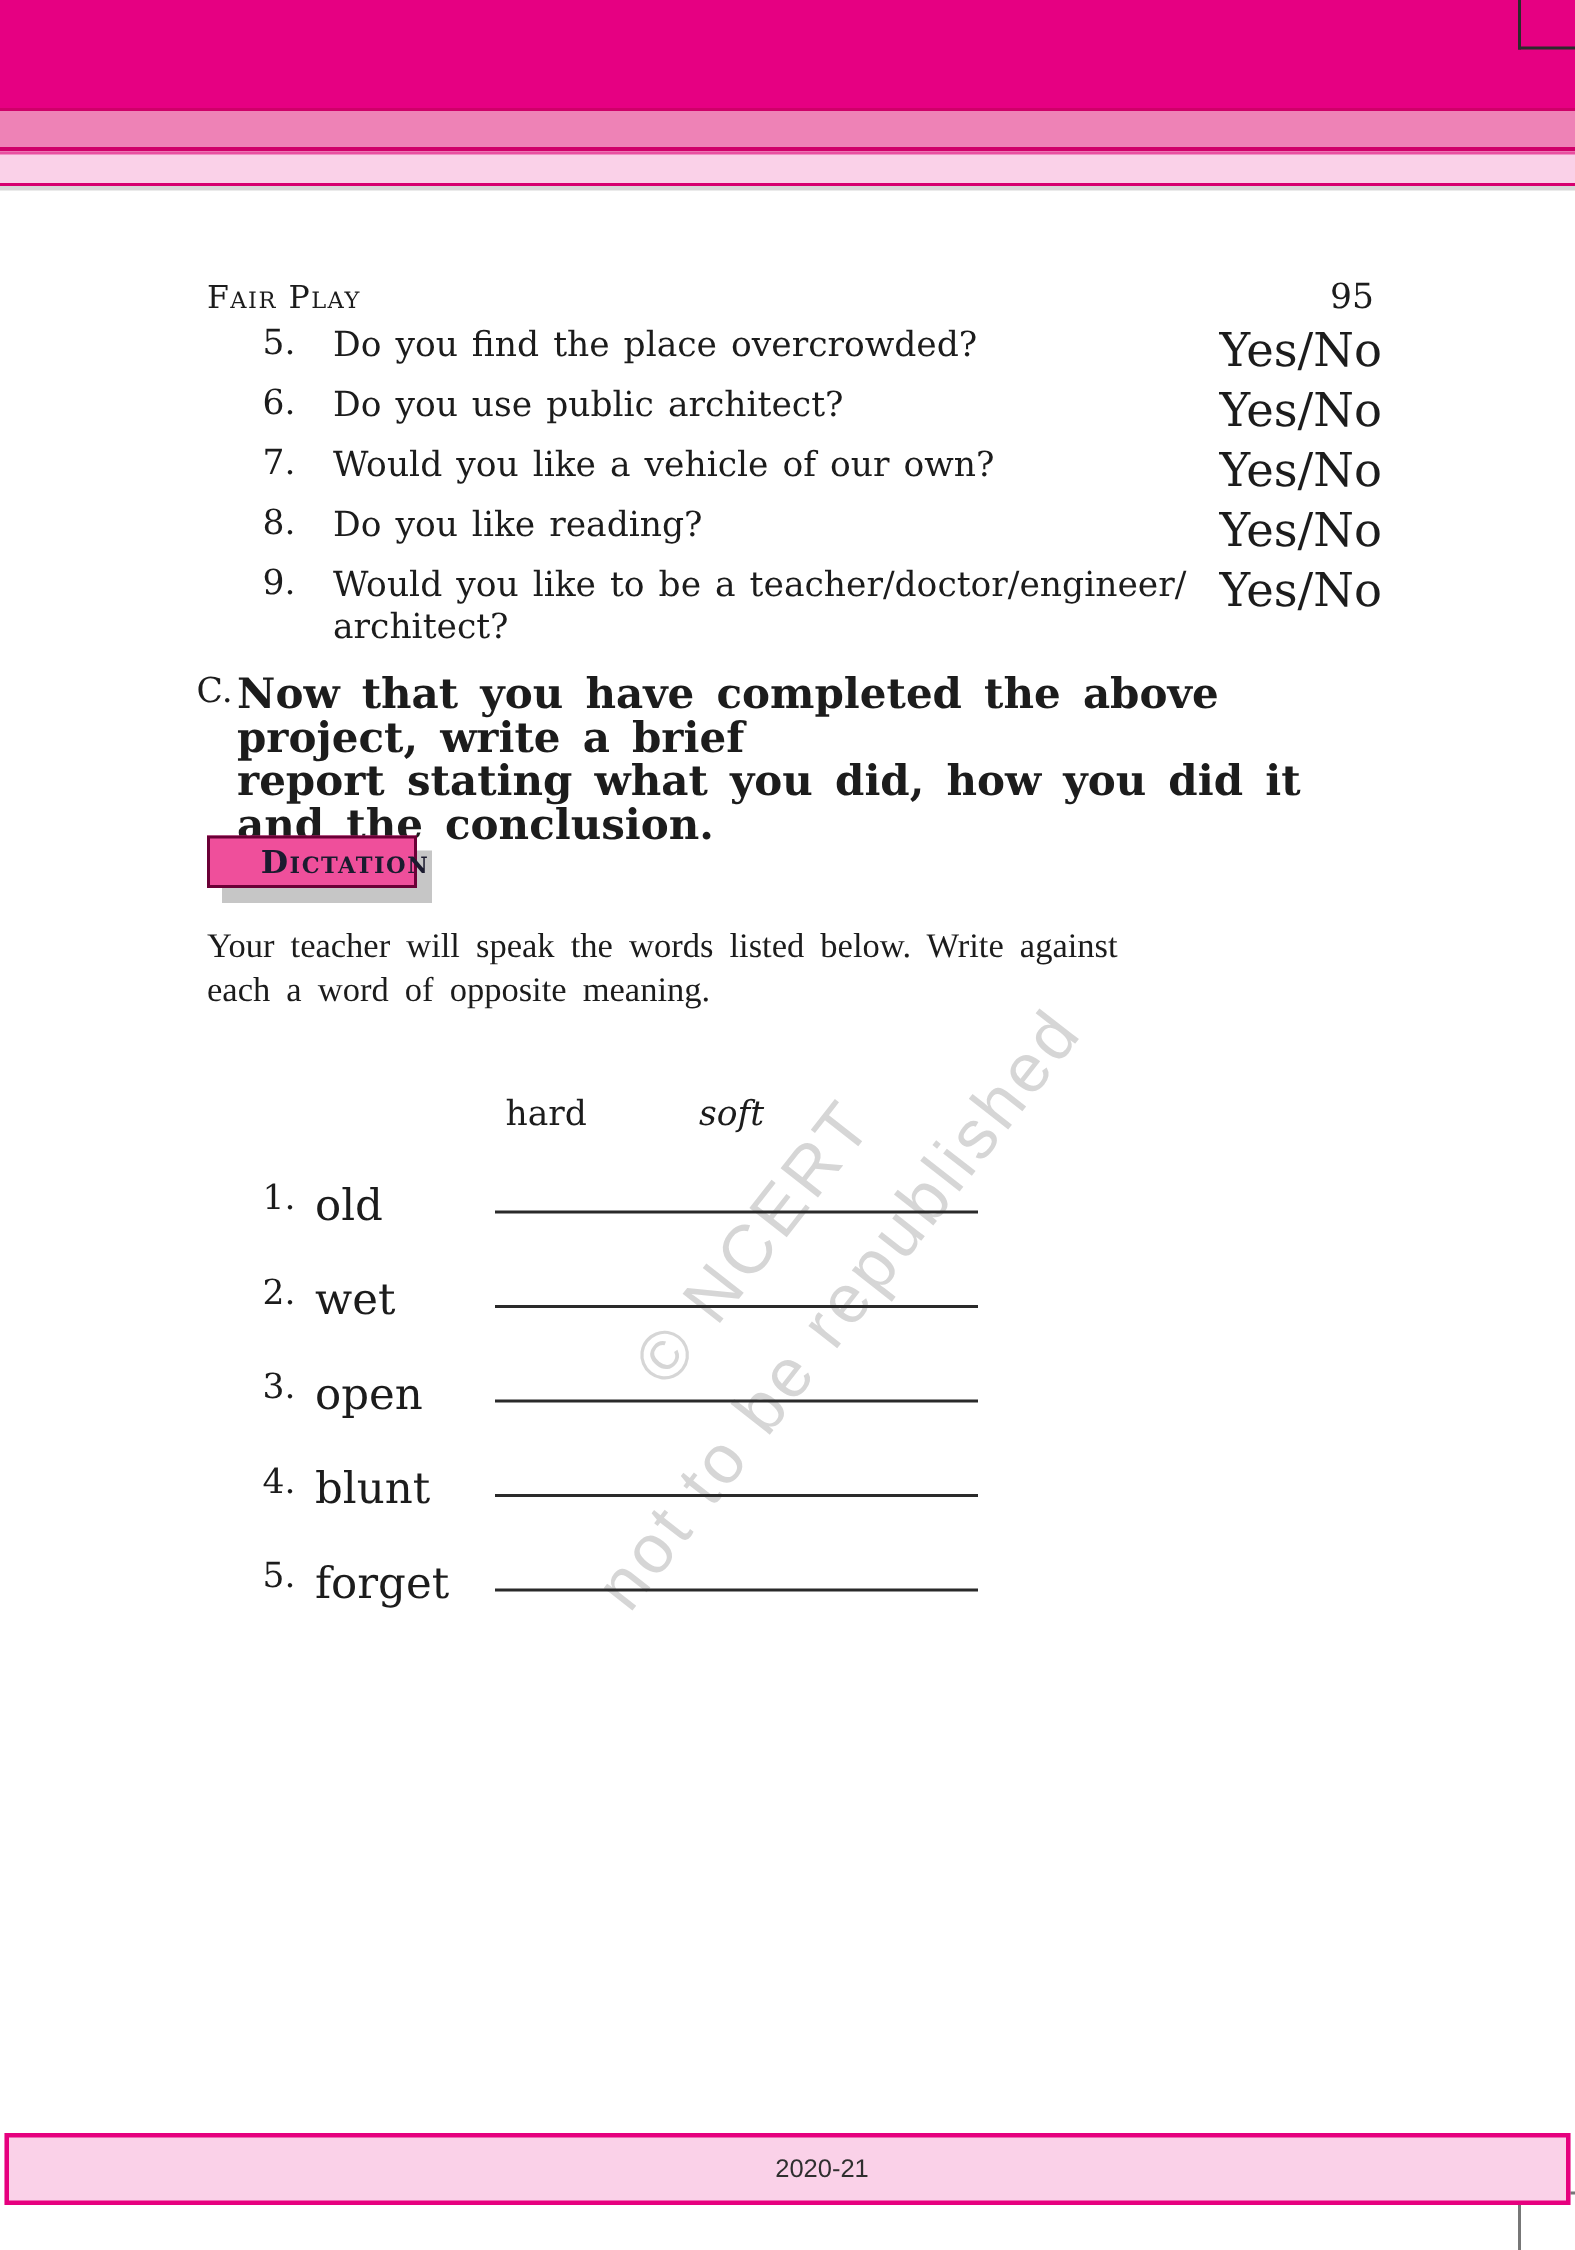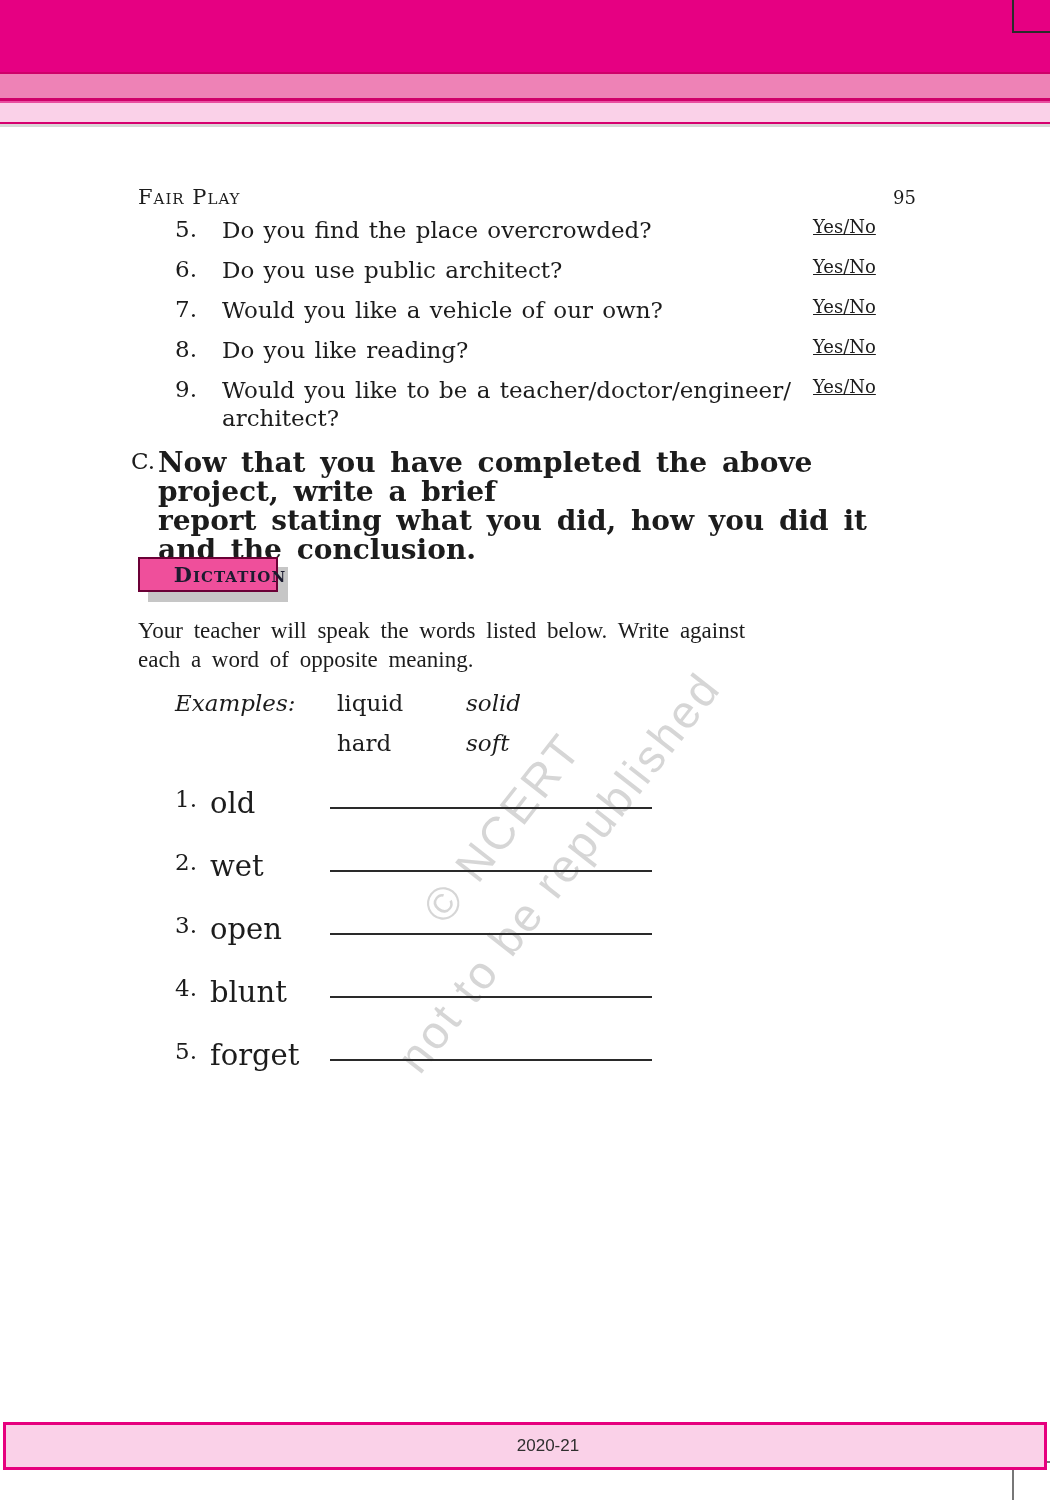--- a/index.html
+++ b/index.html
@@ -35,39 +35,39 @@
     position:absolute;left:1012px;top:0;width:38px;height:33px;
     border-left:2px solid var(--corner-dark);border-bottom:2px solid var(--corner-dark);
     box-sizing:border-box;
   }
   
   .running-head{
     position:absolute;left:138px;top:161px;width:778px;
     display:flex;justify-content:space-between;align-items:baseline;z-index:2;margin-top:24px;
   }
   .chapter-title{font-variant:small-caps;font-size:21px;letter-spacing:1px;}
-  .page-number{font-size:18px;}
+  .page-number{font-size:23px;}
   
   .watermark{
     position:absolute;left:200px;top:570px;width:660px;height:560px;
     display:flex;align-items:center;justify-content:center;
     z-index:1;pointer-events:none;
   }
   .wm-inner{
     transform:rotate(-52deg);text-align:center;
     font-family:"Liberation Sans",sans-serif;
     font-size:46px;line-height:72px;letter-spacing:3px;
     color:var(--watermark);opacity:0.42;white-space:nowrap;
   }
   
   .q-row{position:absolute;left:138px;width:780px;height:40px;z-index:2;}
   .q-num{position:absolute;left:0;width:59px;text-align:right;font-size:23px;}
   .q-text{position:absolute;left:70px;width:590px;font-size:23px;line-height:28px;
           white-space:pre-line;word-spacing:2px;margin-left:14px;}
-  .q-ans{position:absolute;left:675px;font-size:18px;text-decoration:underline;}
+  .q-ans{position:absolute;left:675px;font-size:31px;}
   
   .section-c{position:absolute;left:131px;top:448px;width:790px;z-index:2;}
   .c-label{position:absolute;left:0;top:0;font-size:23px;}
   .c-text{position:absolute;left:27px;top:0;width:762px;font-size:28px;line-height:29px;
           white-space:pre-line;word-spacing:5px;font-weight:bold;}
   
   .dictation-box{
     position:absolute;left:138px;top:557px;width:140px;height:35px;z-index:2;
     background:var(--dictation-fill);border:2px solid var(--dictation-border);
     box-shadow:10px 10px 0 var(--dictation-shadow);
@@ -158,25 +158,20 @@
 report stating what you did, how you did it and the conclusion.</span>
   </div>
 
   <div class="dictation-box">
     <span>Dictation</span>
   </div>
 
   <div class="instruction">Your teacher will speak the words listed below. Write against
 each a word of opposite meaning.</div>
 
-  <div class="ex-row" style="top:690px">
-    <span class="ex-label">Examples:</span>
-    <span class="ex-word">liquid</span>
-    <span class="ex-opp">solid</span>
-  </div>
   <div class="ex-row" style="top:730px">
     <span class="ex-word">hard</span>
     <span class="ex-opp">soft</span>
   </div>
 
   <div class="o-row" style="top:786px">
     <span class="o-num">1.</span>
     <span class="o-word">old</span>
     <span class="o-blank"></span>
   </div>

